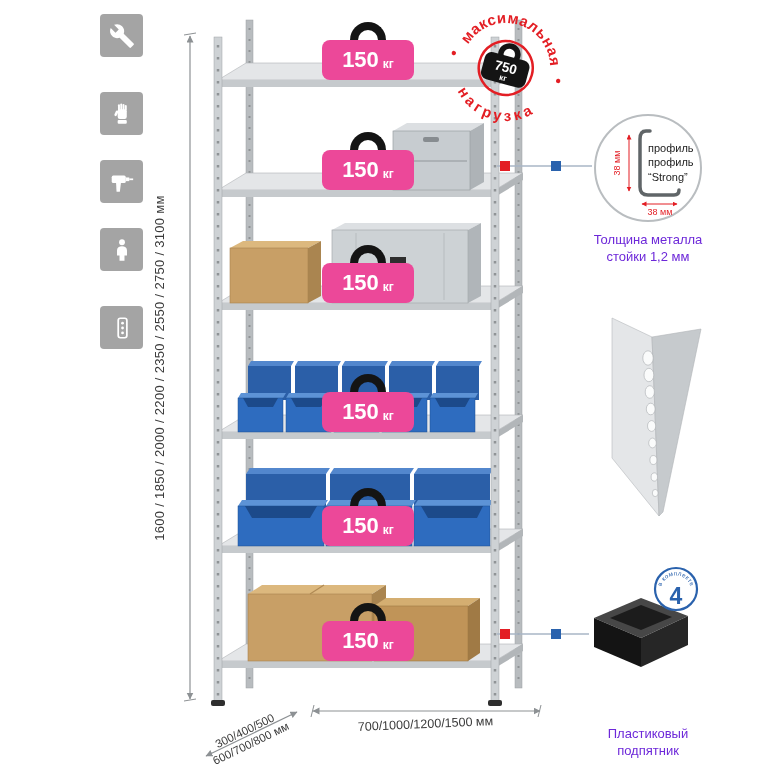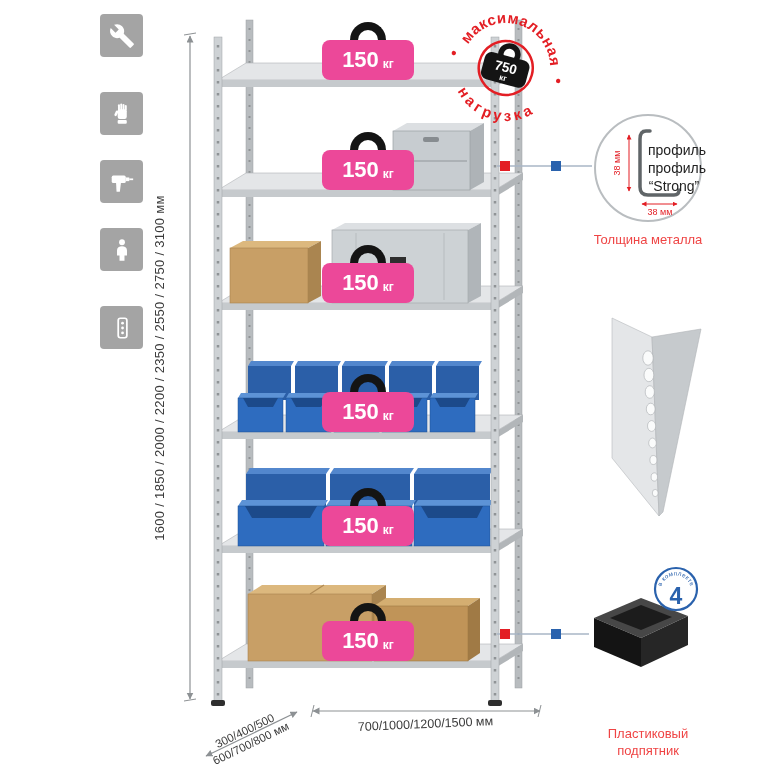--- a/index.html
+++ b/index.html
@@ -33,22 +33,22 @@
     font-size:13px; color:#3a3a3a; transform:rotate(-90deg); letter-spacing:0.3px;
   }
   .dim-width {
     position:absolute; left:318px; top:717px; width:215px; text-align:center;
     font-size:12.5px; color:#3a3a3a; transform:rotate(-2.5deg);
   }
   .dim-depth {
     position:absolute; left:188px; top:723px; width:120px; text-align:center;
     font-size:11.5px; line-height:1.25; color:#3a3a3a; transform:rotate(-26deg);
   }
-  .profile-label { position:absolute; left:648px; top:141px; width:52px; font-size:14px; line-height:1.3; color:#222;text-align:center; }
-  .caption { position:absolute; width:140px; text-align:center; font-size:13px; line-height:1.3; color:#ef4444; }
+  .profile-label { position:absolute; left:648px; top:141px; width:52px; font-size:11px; line-height:1.3; color:#222; }
+  .caption { position:absolute; width:140px; text-align:center; font-size:13px; line-height:1.3; color:#6d28d9; }
   .cap-profile { left:578px; top:232px; }
   .cap-foot { left:578px; top:700px;margin-top:26px; }
 </style>
 </head>
 <body>
 
 <svg class="scene" width="765" height="765" viewBox="0 0 765 765" xmlns="http://www.w3.org/2000/svg">
   <defs>
     <marker id="arrG" markerWidth="9" markerHeight="9" refX="6.5" refY="3.5" orient="auto-start-reverse" markerUnits="userSpaceOnUse">
       <path d="M0 0 L7 3.5 L0 7 Z" fill="#8d9194"></path>
@@ -360,17 +360,18 @@
   <div>600/700/800 мм</div>
 </div>
 
 <div class="profile-label">
   <div>профиль</div>
   <div>профиль</div>
   <div>“Strong”</div>
 </div>
 <div class="caption cap-profile">
   <div>Толщина металла</div>
+  <div>стойки 1,2 мм</div>
 </div>
 <div class="caption cap-foot">
   <div>Пластиковый</div>
   <div>подпятник</div>
 </div>
 
 </body></html>

